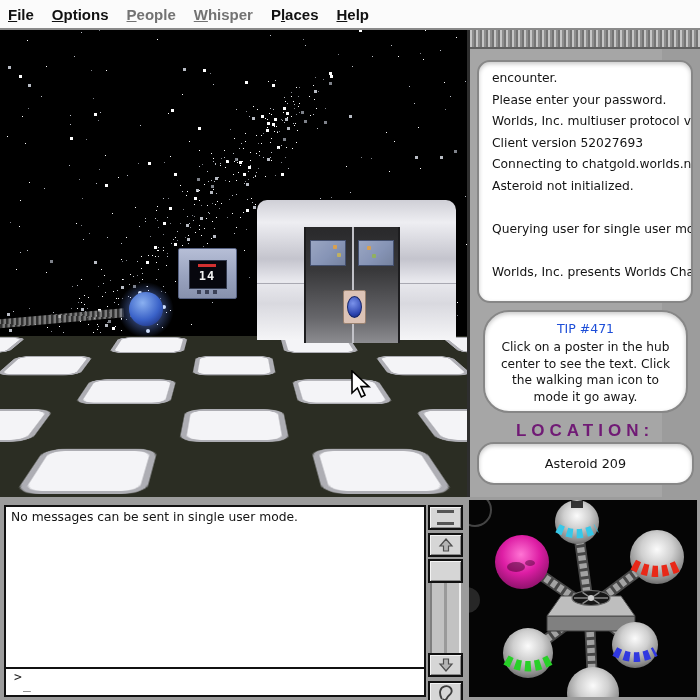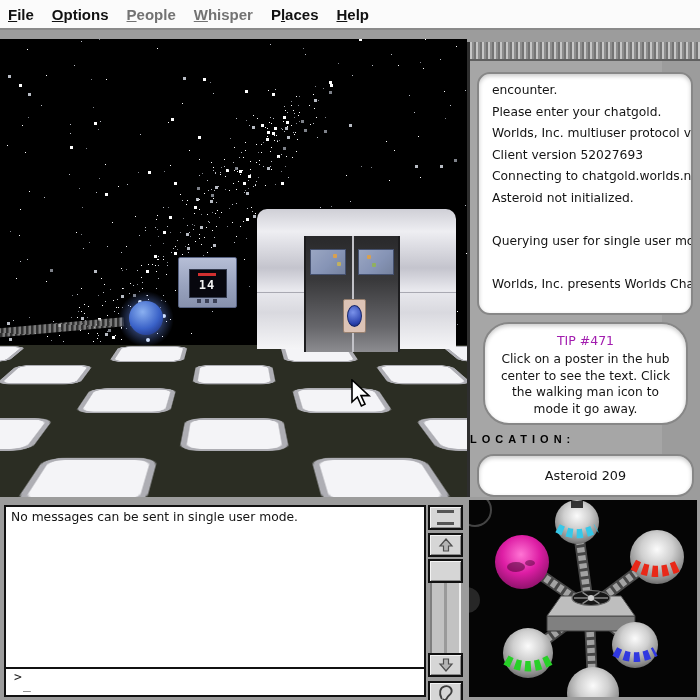--- a/index.html
+++ b/index.html
@@ -8,21 +8,21 @@
 
   
   #menubar{position:absolute;left:0;top:0;width:700px;height:30px;background:#fbfbfb;
            border-bottom:2px solid #8a8a8a;display:flex;align-items:center;padding-left:8px;
            box-sizing:border-box;font-family:"Liberation Sans",sans-serif;font-weight:bold;
            font-size:15px;color:#111;}
   .menu-item{margin-right:18px;cursor:default;white-space:nowrap;}
   .menu-item.disabled{color:#737373;}
 
   
-  #viewport{position:absolute;left:0;top:39px;width:467px;height:467px;background:#000;overflow:hidden;}
+  #viewport{position:absolute;left:0;top:30px;width:467px;height:467px;background:#000;overflow:hidden;}
   #stars-a,#stars-b{position:absolute;left:0;top:0;width:1px;height:1px;background:transparent;}
   #wall-stripe{position:absolute;left:-6px;top:284px;width:130px;height:9px;
     background:repeating-linear-gradient(100deg,#9a9a9a 0 2px,#3c3c3c 2px 4px,#6a6a6a 4px 5px);
     transform:rotate(-5deg);opacity:.8;}
   #floor-bg{position:absolute;left:0;top:307px;width:467px;height:160px;background:#2b2d23;}
   #floor-scene{position:absolute;left:0;top:306px;width:467px;height:161px;
                perspective:800px;perspective-origin:50% 0%;}
   #floor-plane{position:absolute;left:calc(50% + 40px);top:0;width:1280px;height:800px;
                margin-left:-640px;transform-origin:50% 0;transform:rotateX(78deg);
                background:#2b2d23;}
@@ -64,35 +64,35 @@
   #avatar-glow{position:absolute;left:0;top:0;width:56px;height:56px;border-radius:50%;
     background:radial-gradient(circle,rgba(170,200,255,.85) 0%,rgba(110,150,255,.35) 42%,rgba(0,0,0,0) 70%);}
   #avatar-ball{position:absolute;left:11px;top:10px;width:34px;height:34px;border-radius:50%;
     background:radial-gradient(circle at 40% 32%,#8ab0f0,#3a62c8 55%,#17266e 95%);
     box-shadow:-14px 6px 0 -15px #cfe0ff,18px -2px 0 -15px #cfe0ff,2px 22px 0 -15px #cfe0ff,-6px -16px 0 -15px #cfe0ff;}
 
   
   #cursor{position:absolute;left:350px;top:340px;width:22px;height:30px;}
 
   
-  #right-panel{position:absolute;left:467px;top:42px;width:195px;height:467px;background:#a6a6a6;
+  #right-panel{position:absolute;left:467px;top:30px;width:195px;height:467px;background:#a6a6a6;
     border-left:3px solid #2e2e2e;box-sizing:border-box;}
   #ribbed{position:absolute;left:0;top:0;width:230px;height:17px;border-bottom:2px solid #606060;
     background:repeating-linear-gradient(90deg,#c6c6c6 0 2px,#8e8e8e 2px 4px,#747474 4px 6px);}
   #console-box{position:absolute;left:7px;top:30px;width:216px;height:243px;background:#fff;
     border:2px solid #878787;border-radius:13px;box-shadow:inset 0 2px 4px rgba(0,0,0,.22);
     box-sizing:border-box;overflow:hidden;padding:6px 4px 0 13px;}
   .console-line{font-size:12.3px;line-height:21.6px;color:#141414;white-space:nowrap;}
   #tip-box{position:absolute;left:13px;top:280px;width:205px;height:103px;background:#fff;
     border:2px solid #878787;border-radius:26px;box-shadow:inset 0 2px 4px rgba(0,0,0,.22);
     box-sizing:border-box;text-align:center;padding:9px 12px 0 12px;}
-  #tip-title{font-size:12.5px;color:#a21caf;margin-bottom:3px;}
+  #tip-title{font-size:12.5px;color:#1d4ed8;margin-bottom:3px;}
   #tip-body{font-size:12.2px;line-height:16.5px;color:#141414;}
-  #location-label{position:absolute;left:0;top:391px;width:230px;
-    font-family:"Liberation Sans",sans-serif;font-weight:bold;font-size:11px;color:#000000;
+  #location-label{position:absolute;left:0;top:391px;width:230px;text-align:center;
+    font-family:"Liberation Sans",sans-serif;font-weight:bold;font-size:17px;color:#701a75;
     letter-spacing:5px;}
   #location-box{position:absolute;left:7px;top:412px;width:217px;height:43px;background:#fff;
     border:2px solid #878787;border-radius:17px;box-shadow:inset 0 2px 4px rgba(0,0,0,.22);
     box-sizing:border-box;display:flex;align-items:center;justify-content:center;
     font-size:12.8px;color:#141414;}
 
   
   #bottom-left{position:absolute;left:0;top:497px;width:467px;height:203px;background:#9c9c9c;}
   #chat-frame{position:absolute;left:4px;top:8px;width:422px;height:192px;border:2px solid #111;
     background:#fff;box-sizing:border-box;}
@@ -197,21 +197,21 @@
     <svg id="cursor" viewBox="0 0 22 30">
       <path d="M2 1 L2 23 L7.4 18 L11.4 27 L15 25.2 L11 16.6 L19 16.6 Z" fill="#ffffff" stroke="#000000" stroke-width="1.6"></path>
     </svg>
   </div>
 
   <div id="right-panel">
     <div id="ribbed"></div>
     <div id="console-box">
       <div id="console-lines">
           <div class="console-line">encounter.</div>
-          <div class="console-line">Please enter your chatgold.</div>
+          <div class="console-line">Please enter your password.</div>
           <div class="console-line">Worlds, Inc. multiuser protocol version 17</div>
           <div class="console-line">Client version 52027693</div>
           <div class="console-line">Connecting to chatgold.worlds.net : 5150 ...</div>
           <div class="console-line">Asteroid not initialized.</div>
           <div class="console-line">&nbsp;</div>
           <div class="console-line">Querying user for single user mode.</div>
           <div class="console-line">&nbsp;</div>
           <div class="console-line">Worlds, Inc. presents Worlds Chat(tm) Gold!</div>
         </div>
     </div>

